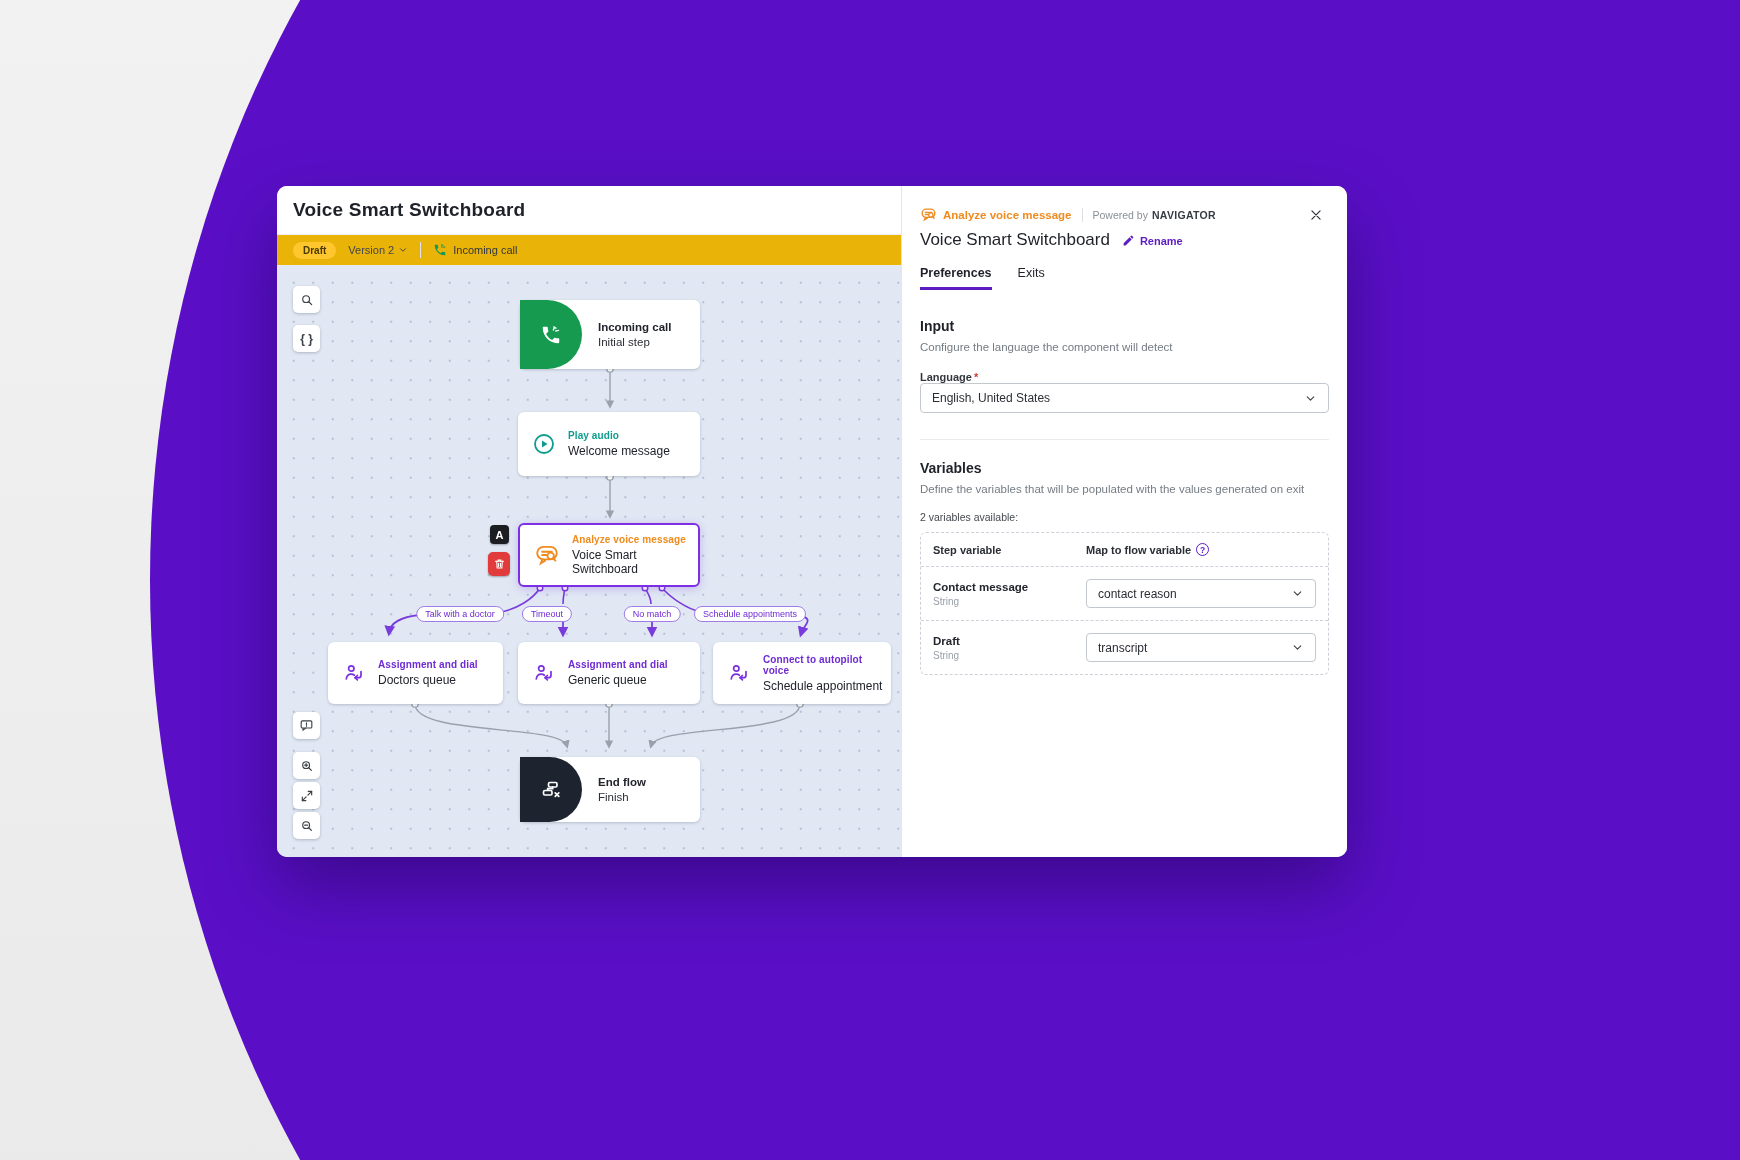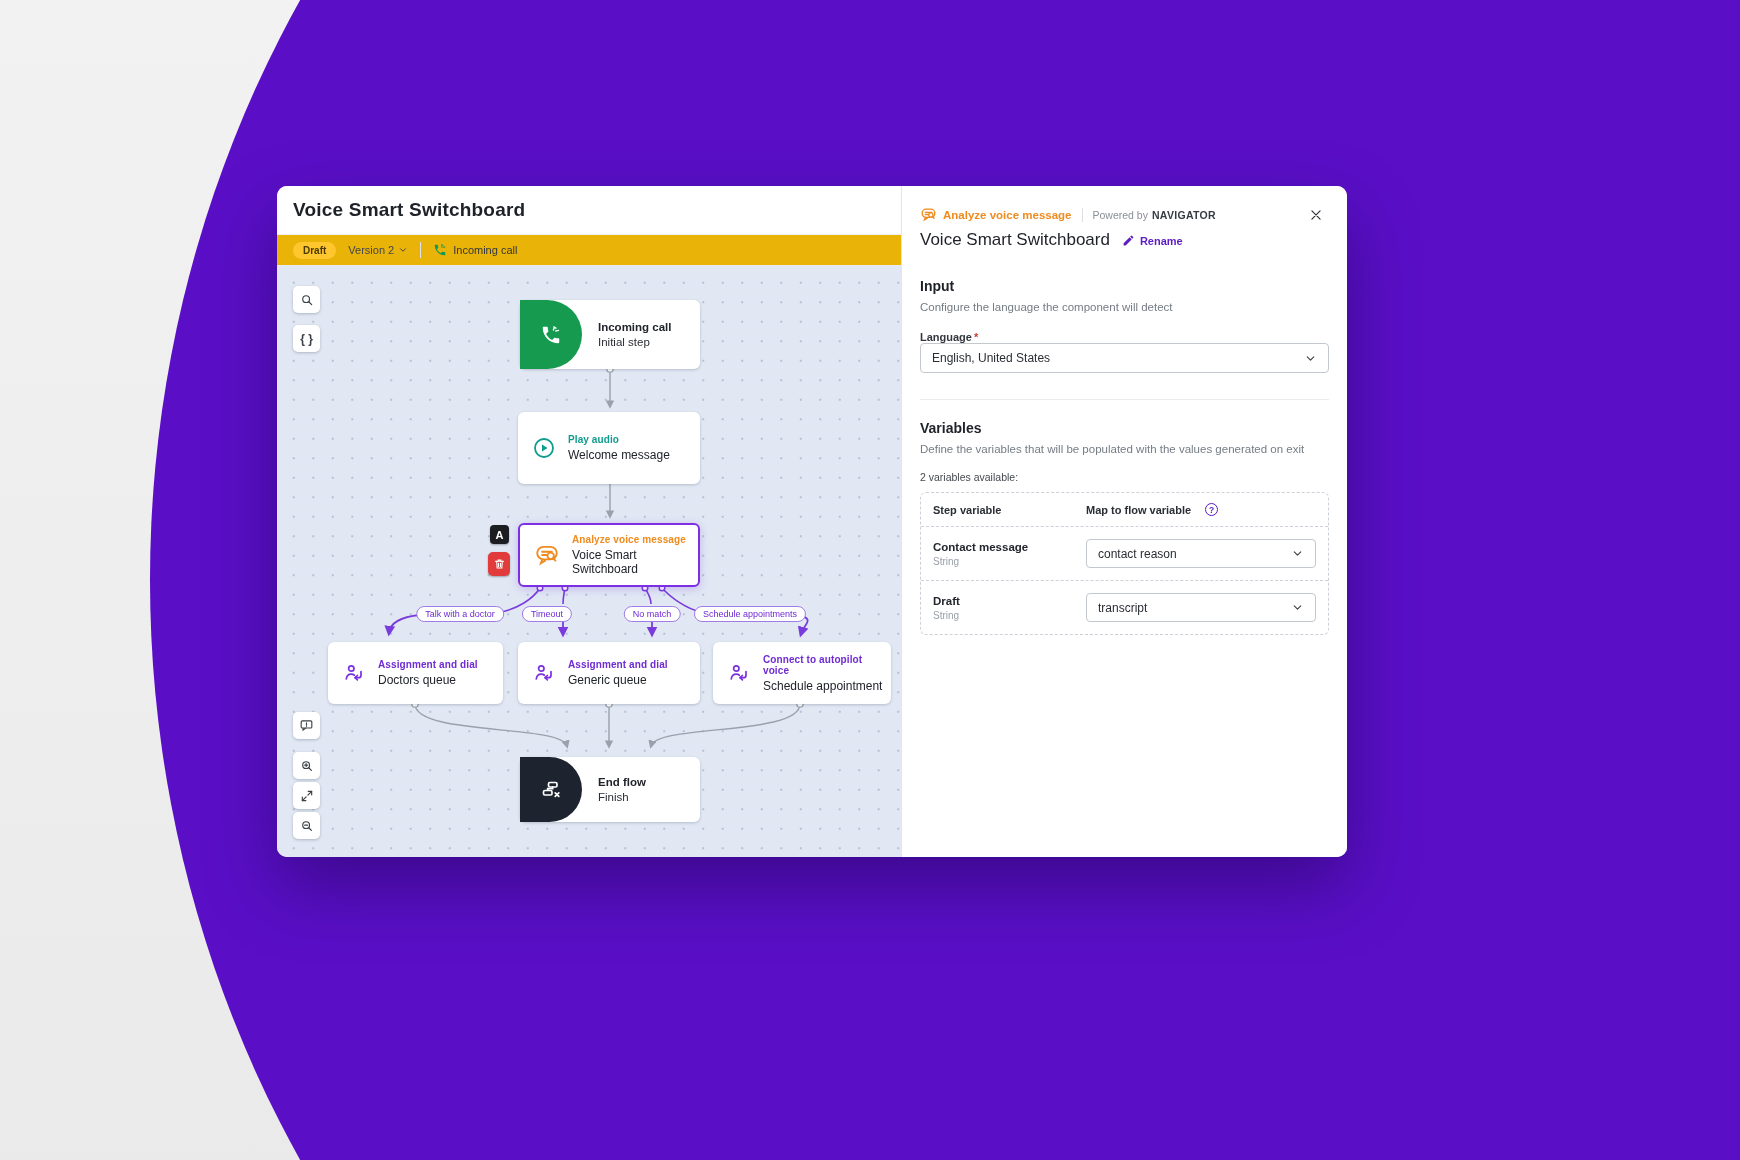--- a/index.html
+++ b/index.html
@@ -80,21 +80,21 @@
   .req { color:#d03c32; margin-left:2px; }
   .select-box { height:30px; border:1px solid #c3c8cf; border-radius:4px; display:flex;
                 align-items:center; justify-content:space-between; padding:0 11px; font-size:12px; color:#2a2e34;
                 cursor:pointer; background:#fff; }
   .hdiv { border:none; border-top:1px solid #e9ebee; margin-top:26px; }
   .avail { font-size:10.5px; color:#45494f; margin-top:16px; }
   .var-table { margin-top:9px; border:1px dashed #ccd1d9; border-radius:6px; }
   .vt-head { display:flex; align-items:center; padding:10px 12px; border-bottom:1px dashed #ccd1d9;
              font-size:11px; font-weight:700; color:#2a2e34; }
   .vt-col1 { flex:1; }
-  .vt-col2 { width:230px; display:flex; align-items:center; gap:14px; }
+  .vt-col2 { width:230px; display:flex; align-items:center; gap:5px; }
   .help-dot { width:13px; height:13px; border:1.3px solid #5d1bc2; border-radius:50%; color:#5d1bc2;
               font-size:8.5px; font-weight:700; display:flex; align-items:center; justify-content:center; cursor:pointer; }
   .vt-row { display:flex; align-items:center; padding:12px; border-bottom:1px dashed #ccd1d9; }
   .vt-row:last-child { border-bottom:none; }
   .vname { font-size:11.5px; font-weight:700; color:#23262c; }
   .vtype { font-size:10px; color:#9aa0a8; margin-top:3px; }
   .vt-row .select-box { margin-top:0; width:230px; height:29px; }
 </style>
 </head>
 <body>
@@ -210,21 +210,21 @@
               <path d="M6.62 10.79c1.44 2.83 3.76 5.14 6.59 6.59l2.2-2.2c.27-.27.67-.36 1.02-.24 1.12.37 2.33.57 3.57.57.55 0 1 .45 1 1V20c0 .55-.45 1-1 1-9.39 0-17-7.61-17-17 0-.55.45-1 1-1h3.5c.55 0 1 .45 1 1 0 1.25.2 2.45.57 3.57.11.35.03.74-.25 1.02l-2.2 2.2z"></path>
               <path d="M15 3.2l2.4 1.4M17.2 7.6l3-0.6M14.6 6.6l1-3" stroke="#fff" stroke-width="1.5" fill="none" stroke-linecap="round"></path>
             </svg>
         </div>
         <div class="nbody">
           <div class="btitle">Incoming call</div>
           <div class="bsub">Initial step</div>
         </div>
       </div>
 
-      <div class="node" style="left:241px; top:146px; width:182px; height:72px;">
+      <div class="node" style="left:241px; top:146px; width:182px; height:64px;">
         <span class="icon24">
           <svg width="24" height="24" viewBox="0 0 24 24" fill="none">
               <circle cx="12" cy="12" r="9" stroke="#0f9c8e" stroke-width="1.8"></circle>
               <path d="M10 8.5v7l5.5-3.5z" fill="#0f9c8e"></path>
             </svg>
         </span>
         <div class="nbody">
           <div class="ncat" style="color:var(--c-teal,#0f9c8e);">Play audio</div>
           <div class="ntitle">Welcome message</div>
         </div>
@@ -350,20 +350,24 @@
     <div class="title-row">
       <h2>Voice Smart Switchboard</h2>
       <span class="rename-btn">
         <svg width="13" height="13" viewBox="0 0 24 24" fill="#5d1bc2">
             <path d="M3 17.25V21h3.75L17.8 9.94l-3.75-3.75L3 17.25zM20.7 7.04a1 1 0 0 0 0-1.41l-2.34-2.34a1 1 0 0 0-1.41 0l-1.83 1.83 3.75 3.75 1.83-1.83z"></path>
           </svg>
         <span>Rename</span>
       </span>
     </div>
 
+    <div class="tabs">
+      <span class="tab active">Preferences</span>
+      <span class="tab">Exits</span>
+    </div>
 
     <div class="sec-h">Input</div>
     <div class="sec-p">Configure the language the component will detect</div>
 
     <div class="field-label">
       <span>Language</span><span class="req">*</span>
     </div>
     <div class="select-box">
       <span>English, United States</span>
       <svg width="13" height="13" viewBox="0 0 24 24" fill="none" stroke="#41454b" stroke-width="2.2" stroke-linecap="round" stroke-linejoin="round">

